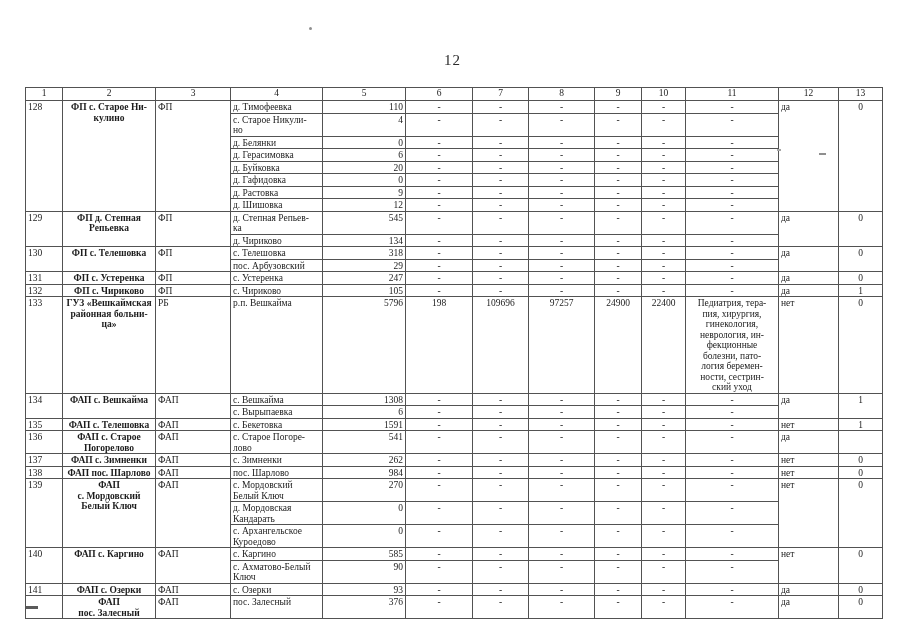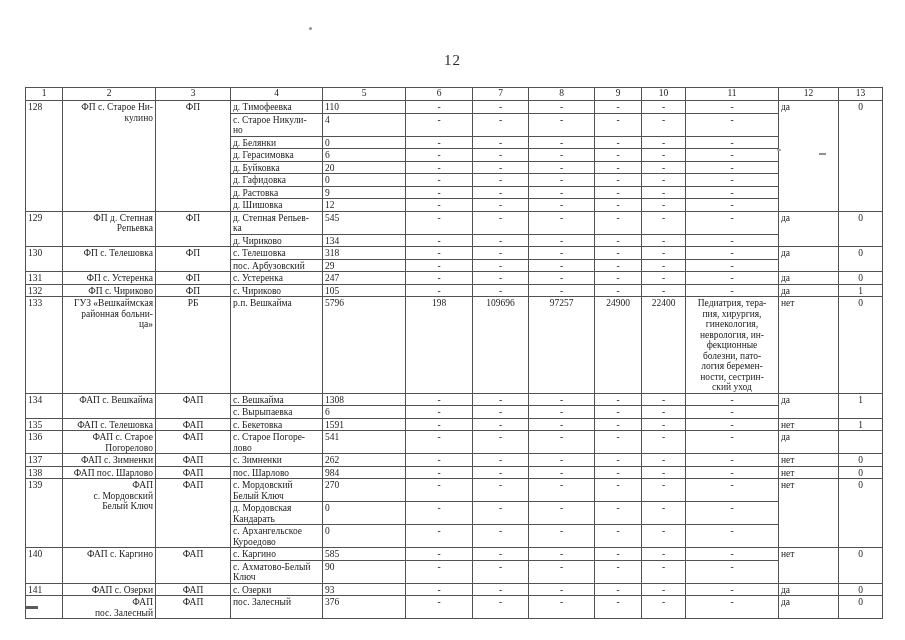--- a/index.html
+++ b/index.html
@@ -24,24 +24,24 @@
     border:1px solid #525252;
     vertical-align:top;
     padding:1px 2px 0 2px;
     overflow:hidden;
   }
   table.facilities th{
     font-weight:normal;text-align:center;
     height:11px;padding:0 2px 1px 2px;
   }
   td.c-num{text-align:left;}
-  td.c-fname{text-align:right;padding-left:6px;white-space:pre-line;}
-  td.c-type{text-align:center;}
+  td.c-fname{text-align:center;padding-left:6px;white-space:pre-line;font-weight:bold;}
+  td.c-type{text-align:left;}
   td.c-sett{text-align:left;padding-left:4px;white-space:pre-line;margin-left:43px;}
-  td.c-pop{text-align:left;}
+  td.c-pop{text-align:right;}
   td.c-d{text-align:center;}
   td.c-spec{text-align:center;white-space:pre-line;}
   td.c-yn{text-align:left;}
   td.c-last{text-align:center;}
   
   .speck{position:absolute;background:#8f8f8f;}
   .speck-a{left:309px;top:27px;width:3px;height:3px;border-radius:50%;}
   .speck-b{left:819px;top:153px;width:7px;height:2px;}
   .speck-c{left:777px;top:149px;width:4px;height:2px;background:#a5a5a5;}
   .speck-d{left:26px;top:606px;width:12px;height:3px;background:#5a5a5a;}

